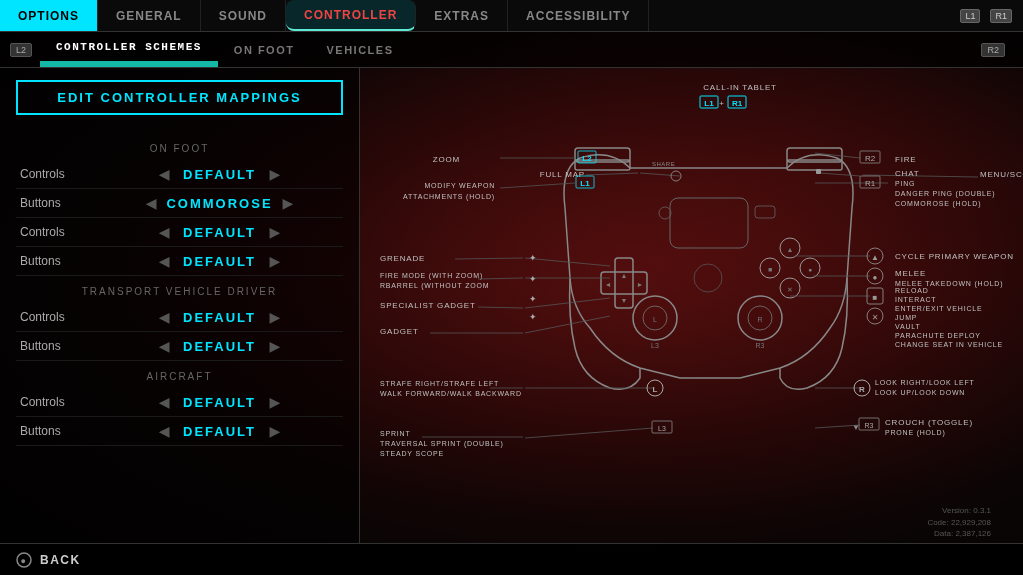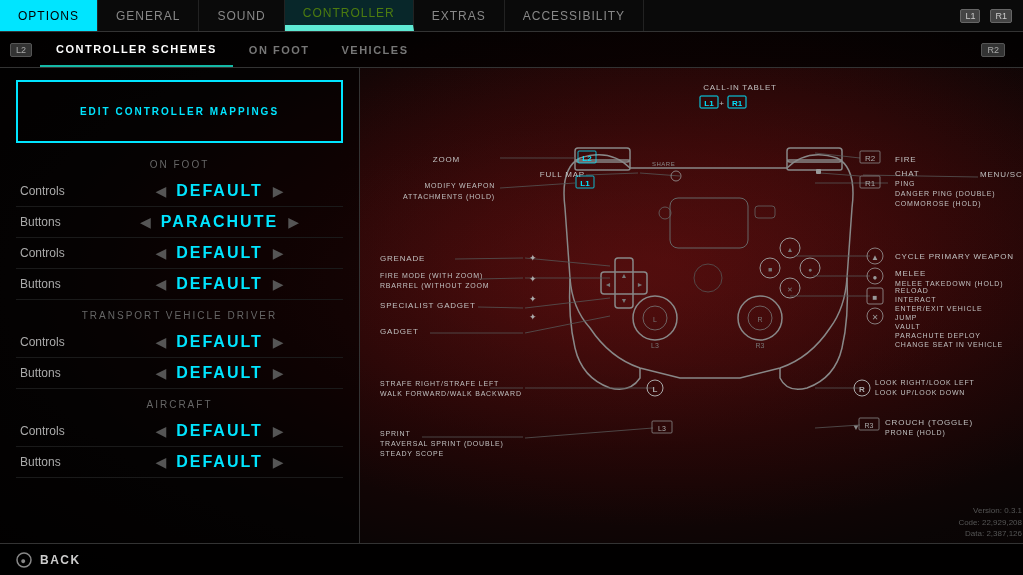--- a/index.html
+++ b/index.html
@@ -36,36 +36,37 @@
       align-items: stretch;
       height: 32px;
       background: #0a0a0a;
       border-bottom: 1px solid #333;
     }
     .top-nav-item {
       padding: 0 18px;
       display: flex;
       align-items: center;
       font-size: 12px;
-      font-weight: normal;
+      font-weight: bold;
       letter-spacing: 1px;
       color: #888;
       text-transform: uppercase;
       cursor: pointer;
       border-right: 1px solid #222;
     }
     .top-nav-item.active {
       background: #00e5ff22;
-      color: #4d7c0f;
-      border-bottom: 6px solid #5eead4;
+      color: #ef4444;
+      border-bottom: 2px solid #5eead4;
+      border-radius: 8px;
     }
     .top-nav-item.options-tab {
       background: #00e5ff;
       color: #000;
-      font-weight: 400;
+      font-weight: 700;
     }
     .nav-badge {
       display: inline-flex;
       align-items: center;
       justify-content: center;
       background: #444;
       color: #ccc;
       font-size: 9px;
       padding: 1px 4px;
       margin: 0 3px;
@@ -99,21 +100,22 @@
       align-items: center;
       font-size: 11px;
       font-weight: bold;
       letter-spacing: 1.5px;
       color: #777;
       text-transform: uppercase;
       cursor: pointer;
     }
     .sub-nav-item.active {
       color: #fff;
-      border-bottom: 2px solid #14b8a6;
+      border-bottom: 6px solid #14b8a6;
+      font-family: Liberation Mono, monospace;
     }
     .sub-badge {
       display: inline-flex;
       align-items: center;
       justify-content: center;
       background: #333;
       color: #aaa;
       font-size: 9px;
       padding: 1px 5px;
       margin-right: 8px;
@@ -137,28 +139,28 @@
       background: rgba(0,0,0,0.6);
       border-right: 1px solid #333;
       overflow-y: auto;
     }
     .edit-btn {
       display: block;
       width: 100%;
       background: transparent;
       border: 2px solid #00e5ff;
       color: #00e5ff;
-      font-size: 10px;
+      font-size: 13px;
       font-weight: bold;
       letter-spacing: 2px;
       text-transform: uppercase;
-      padding: 24px;
+      padding: 8px;
       text-align: center;
       cursor: pointer;
-      margin-bottom: 16px;
+      margin-bottom: 28px;
     }
 
     .section-label {
       font-size: 10px;
       letter-spacing: 2px;
       color: #666;
       text-align: center;
       margin: 10px 0 6px;
       text-transform: uppercase;
     }
@@ -180,21 +182,21 @@
       align-items: center;
       justify-content: center;
       gap: 10px;
     }
     .ctrl-arrow {
       color: #555;
       font-size: 14px;
       cursor: pointer;
     }
     .ctrl-val-text {
-      font-size: 16px;
+      font-size: 13px;
       font-weight: bold;
       letter-spacing: 2px;
       color: #00e5ff;
       min-width: 80px;
       text-align: center;
     }
 
     
     .right-panel {
       flex: 1;
@@ -219,21 +221,21 @@
       gap: 8px;
       color: #ccc;
       font-size: 12px;
       font-weight: bold;
       letter-spacing: 1.5px;
       cursor: pointer;
       text-transform: uppercase;
     }
     .version-info {
       position: absolute;
-      right: 1px;
+      right: 32px;
       bottom: 4px;
       font-size: 8px;
       color: #555;
       line-height: 1.4;
       text-align: right;
     }
   </style>
 </head>
 <body>
 
@@ -272,21 +274,21 @@
       <div class="control-value">
         <span class="ctrl-arrow">◀</span>
         <span class="ctrl-val-text">DEFAULT</span>
         <span class="ctrl-arrow">▶</span>
       </div>
     </div>
     <div class="control-row">
       <span class="control-label">Buttons</span>
       <div class="control-value">
         <span class="ctrl-arrow">◀</span>
-        <span class="ctrl-val-text">PARACHUTE</span>
+        <span class="ctrl-val-text">COMMOROSE</span>
         <span class="ctrl-arrow">▶</span>
       </div>
     </div>
 
     <div class="control-row">
       <span class="control-label">Controls</span>
       <div class="control-value">
         <span class="ctrl-arrow">◀</span>
         <span class="ctrl-val-text">DEFAULT</span>
         <span class="ctrl-arrow">▶</span>

